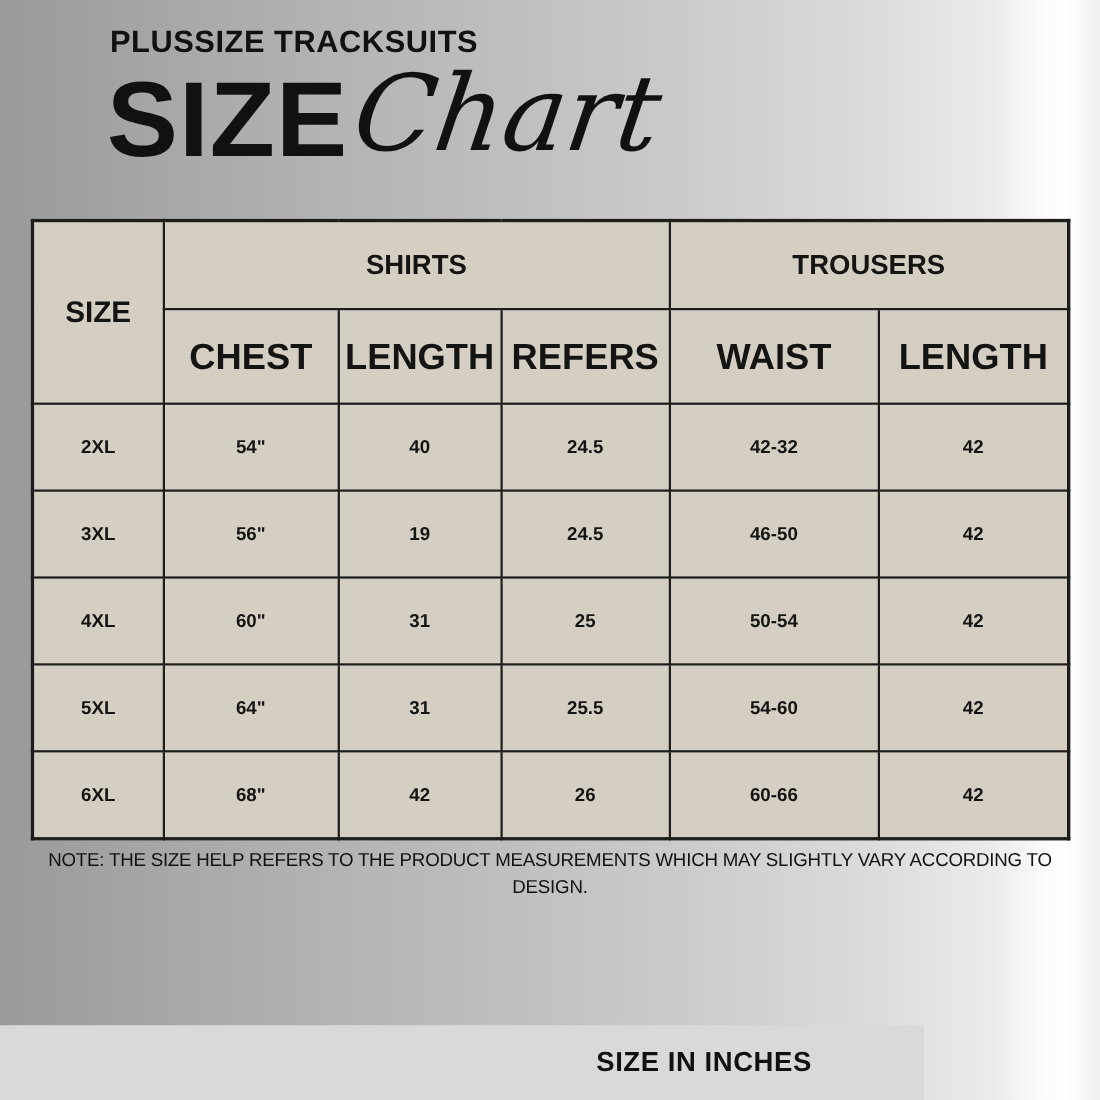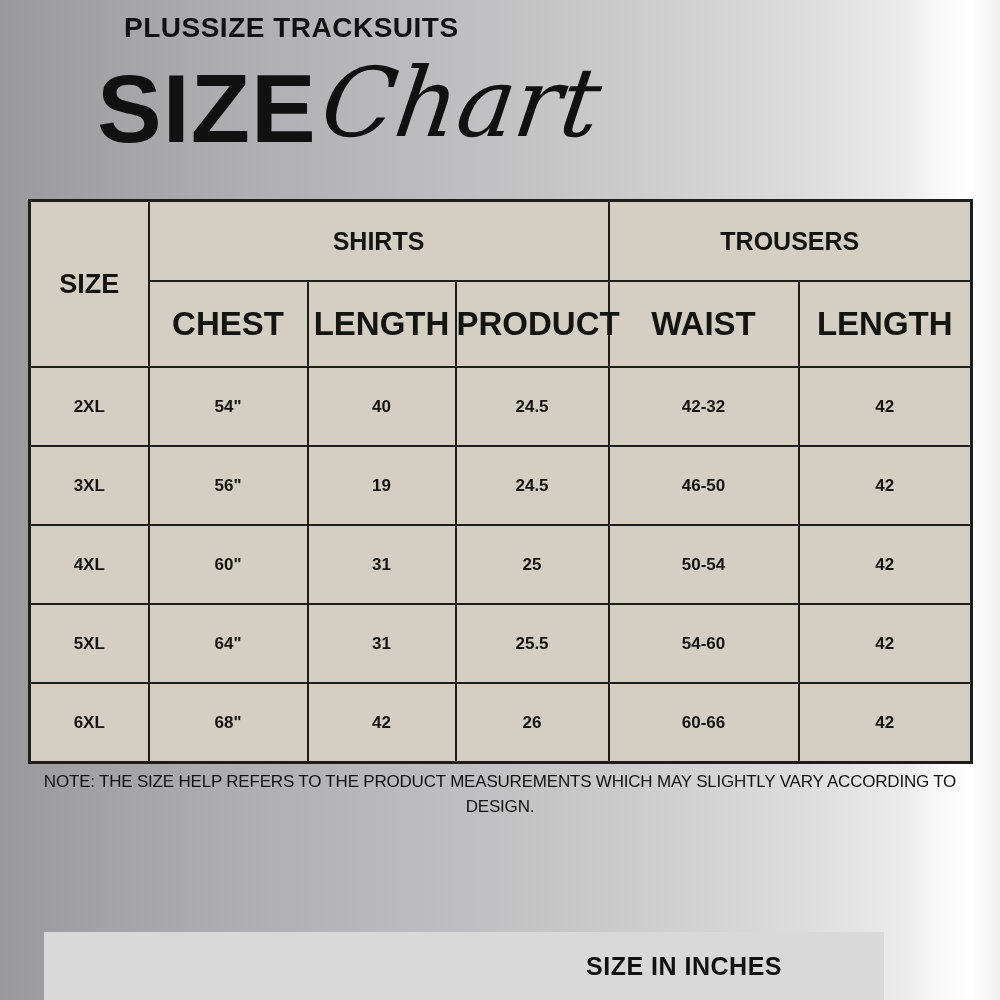--- a/index.html
+++ b/index.html
@@ -3,22 +3,22 @@
 <meta charset="utf-8">
 <style>
   html,body{margin:0;padding:0;}
   body{
     width:1000px;height:1000px;position:relative;overflow:hidden;
     font-family:"Liberation Sans", sans-serif;
     background:linear-gradient(90deg,#9a9a9c 0%,#adadaf 22%,#bebec0 45%,#cbcbcb 62%,#dcdcdc 80%,#ecebeb 90%,#fbfbfb 95%,#ffffff 97%,#f0f0f0 100%);
     color:#111;
   }
   .brand-title{
-    position:absolute;left:100px;top:12px;
-    font-size:28px;font-weight:bold;letter-spacing:.5px;white-space:nowrap;margin-left:24px;
+    position:absolute;left:100px;top:22px;
+    font-size:28px;font-weight:bold;letter-spacing:.5px;white-space:nowrap;
   }
   .hero{position:absolute;left:97px;top:60px;white-space:nowrap;}
   .hero .size-word{
     font-size:97px;font-weight:bold;letter-spacing:1px;line-height:1;
     display:inline-block;vertical-align:baseline;
   }
   .hero .chart-word{
     font-family:"DejaVu Serif", serif;font-style:italic;font-weight:500;
     font-size:96px;line-height:1;display:inline-block;margin-left:6px;
     transform:skewX(-8deg);vertical-align:baseline;position:relative;top:-6px;
@@ -38,21 +38,20 @@
   th.corner-head{font-size:27px;}
   td.data-cell,td.size-cell{font-size:17px;height:77px;}
   .note{
     position:absolute;left:0;top:770px;width:1000px;
     text-align:center;font-weight:normal;font-size:17px;line-height:1.45;
     letter-spacing:-0.2px;padding:0 8px;box-sizing:border-box;
   }
   .footer-strip{
     position:absolute;left:0;bottom:0;width:840px;height:68px;
     background:#d9d9d9;
-    margin-left:44px;
   }
   .footer-strip .footer-text{
     position:absolute;right:102px;top:50%;transform:translateY(-50%);
     font-size:25px;font-weight:bold;letter-spacing:.5px;white-space:nowrap;
   }
 </style>
 </head>
 <body>
 
 <div class="brand-title">PLUSSIZE TRACKSUITS</div>
@@ -72,21 +71,21 @@
   </colgroup>
   <thead>
     <tr>
       <th class="corner-head" rowspan="2">SIZE</th>
       <th class="group-head" colspan="3">SHIRTS</th>
       <th class="group-head" colspan="2">TROUSERS</th>
     </tr>
     <tr>
       <th class="sub-head">CHEST</th>
       <th class="sub-head">LENGTH</th>
-      <th class="sub-head">PRODUCT</th>
+      <th class="sub-head">REFERS</th>
       <th class="sub-head">WAIST</th>
       <th class="sub-head">LENGTH</th>
     </tr>
   </thead>
   <tbody>
     <tr>
       <td class="size-cell">2XL</td>
       <td class="data-cell">54"</td>
       <td class="data-cell">40</td>
       <td class="data-cell">24.5</td>

